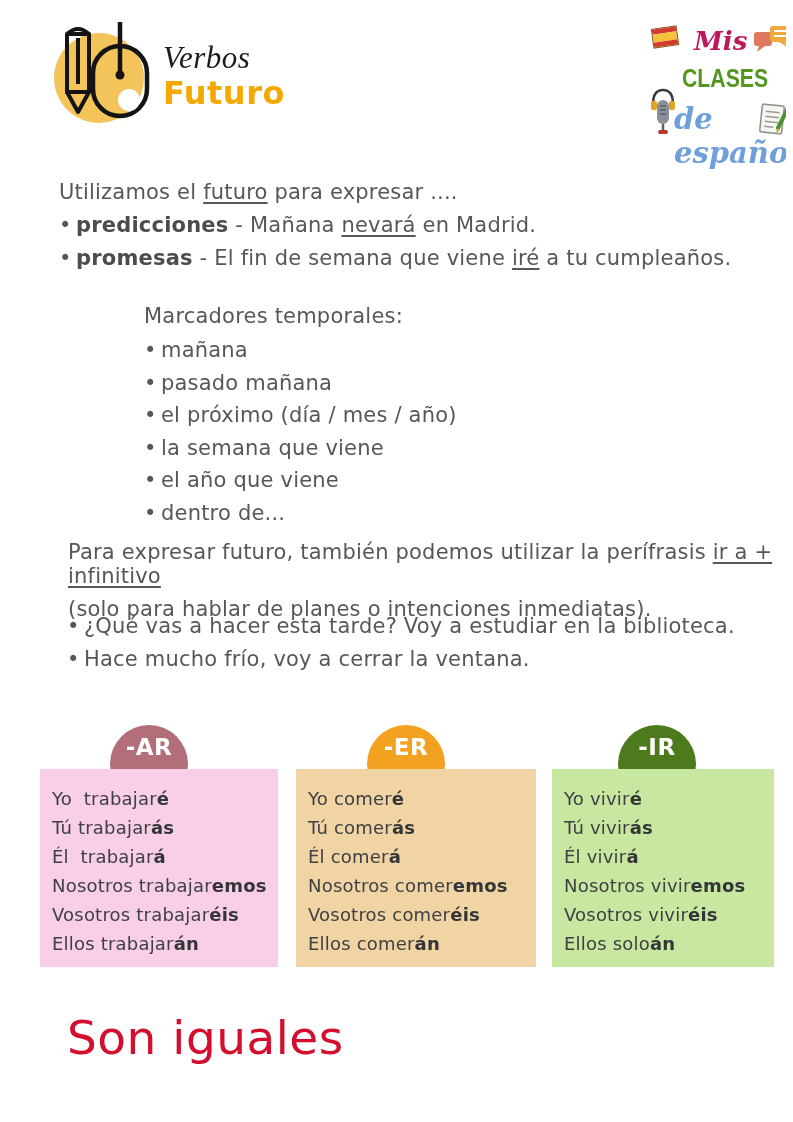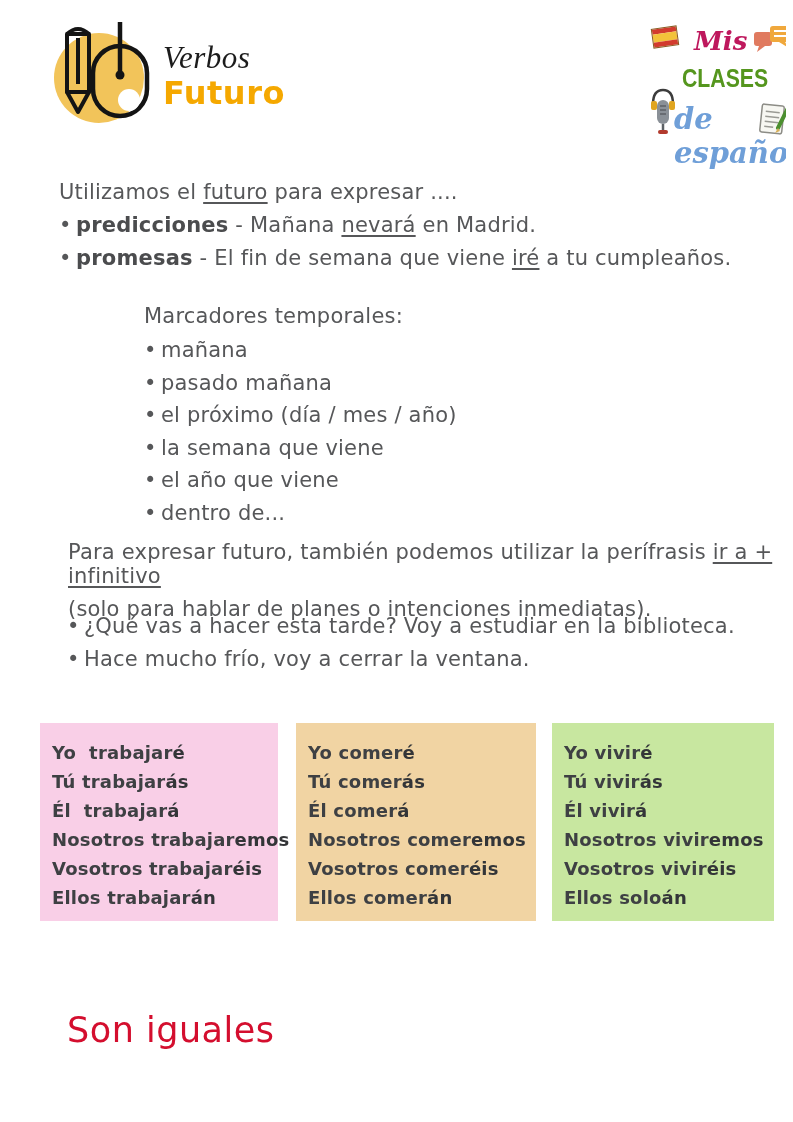--- a/index.html
+++ b/index.html
@@ -47,28 +47,28 @@
   .perifrasis .p-line { margin-bottom:9px; }
   .examples { position:absolute; left:60px; top:614px; width:700px; }
   .examples .bullet-row { margin-bottom:9px; }
   
   .badge {
     position:absolute; top:725px; width:78px; height:78px; border-radius:50%;
     color:#ffffff; text-align:center; font-weight:bold; font-size:23px;
     padding-top:9px; letter-spacing:.5px; z-index:1;
   }
   .conj-box {
-    position:absolute; top:723px; height:198px; z-index:2;
-    padding:15px 12px 0 12px; color:#3e4043; font-size:18px;font-weight:bold;
+    position:absolute; top:769px; height:198px; z-index:2;
+    padding:15px 12px 0 12px; color:#3e4043; font-size:18px;
   }
   .conj-line { white-space:pre; line-height:29px; letter-spacing:.2px; }
   .conj-line b { color:#333538; }
   
   .footer-note {
-    position:absolute; left:60px; top:1010px; font-size:35px; font-weight:500; letter-spacing:.5px;
+    position:absolute; left:60px; top:1010px; font-size:47px; font-weight:500; letter-spacing:.5px;
   }
 </style>
 </head>
 <body>
 
 <div class="page">
 
   <div class="logo-left">
     <svg width="150" height="112" viewBox="0 0 150 112">
       <circle cx="46" cy="56" r="45" fill="#f2c45a"></circle>

